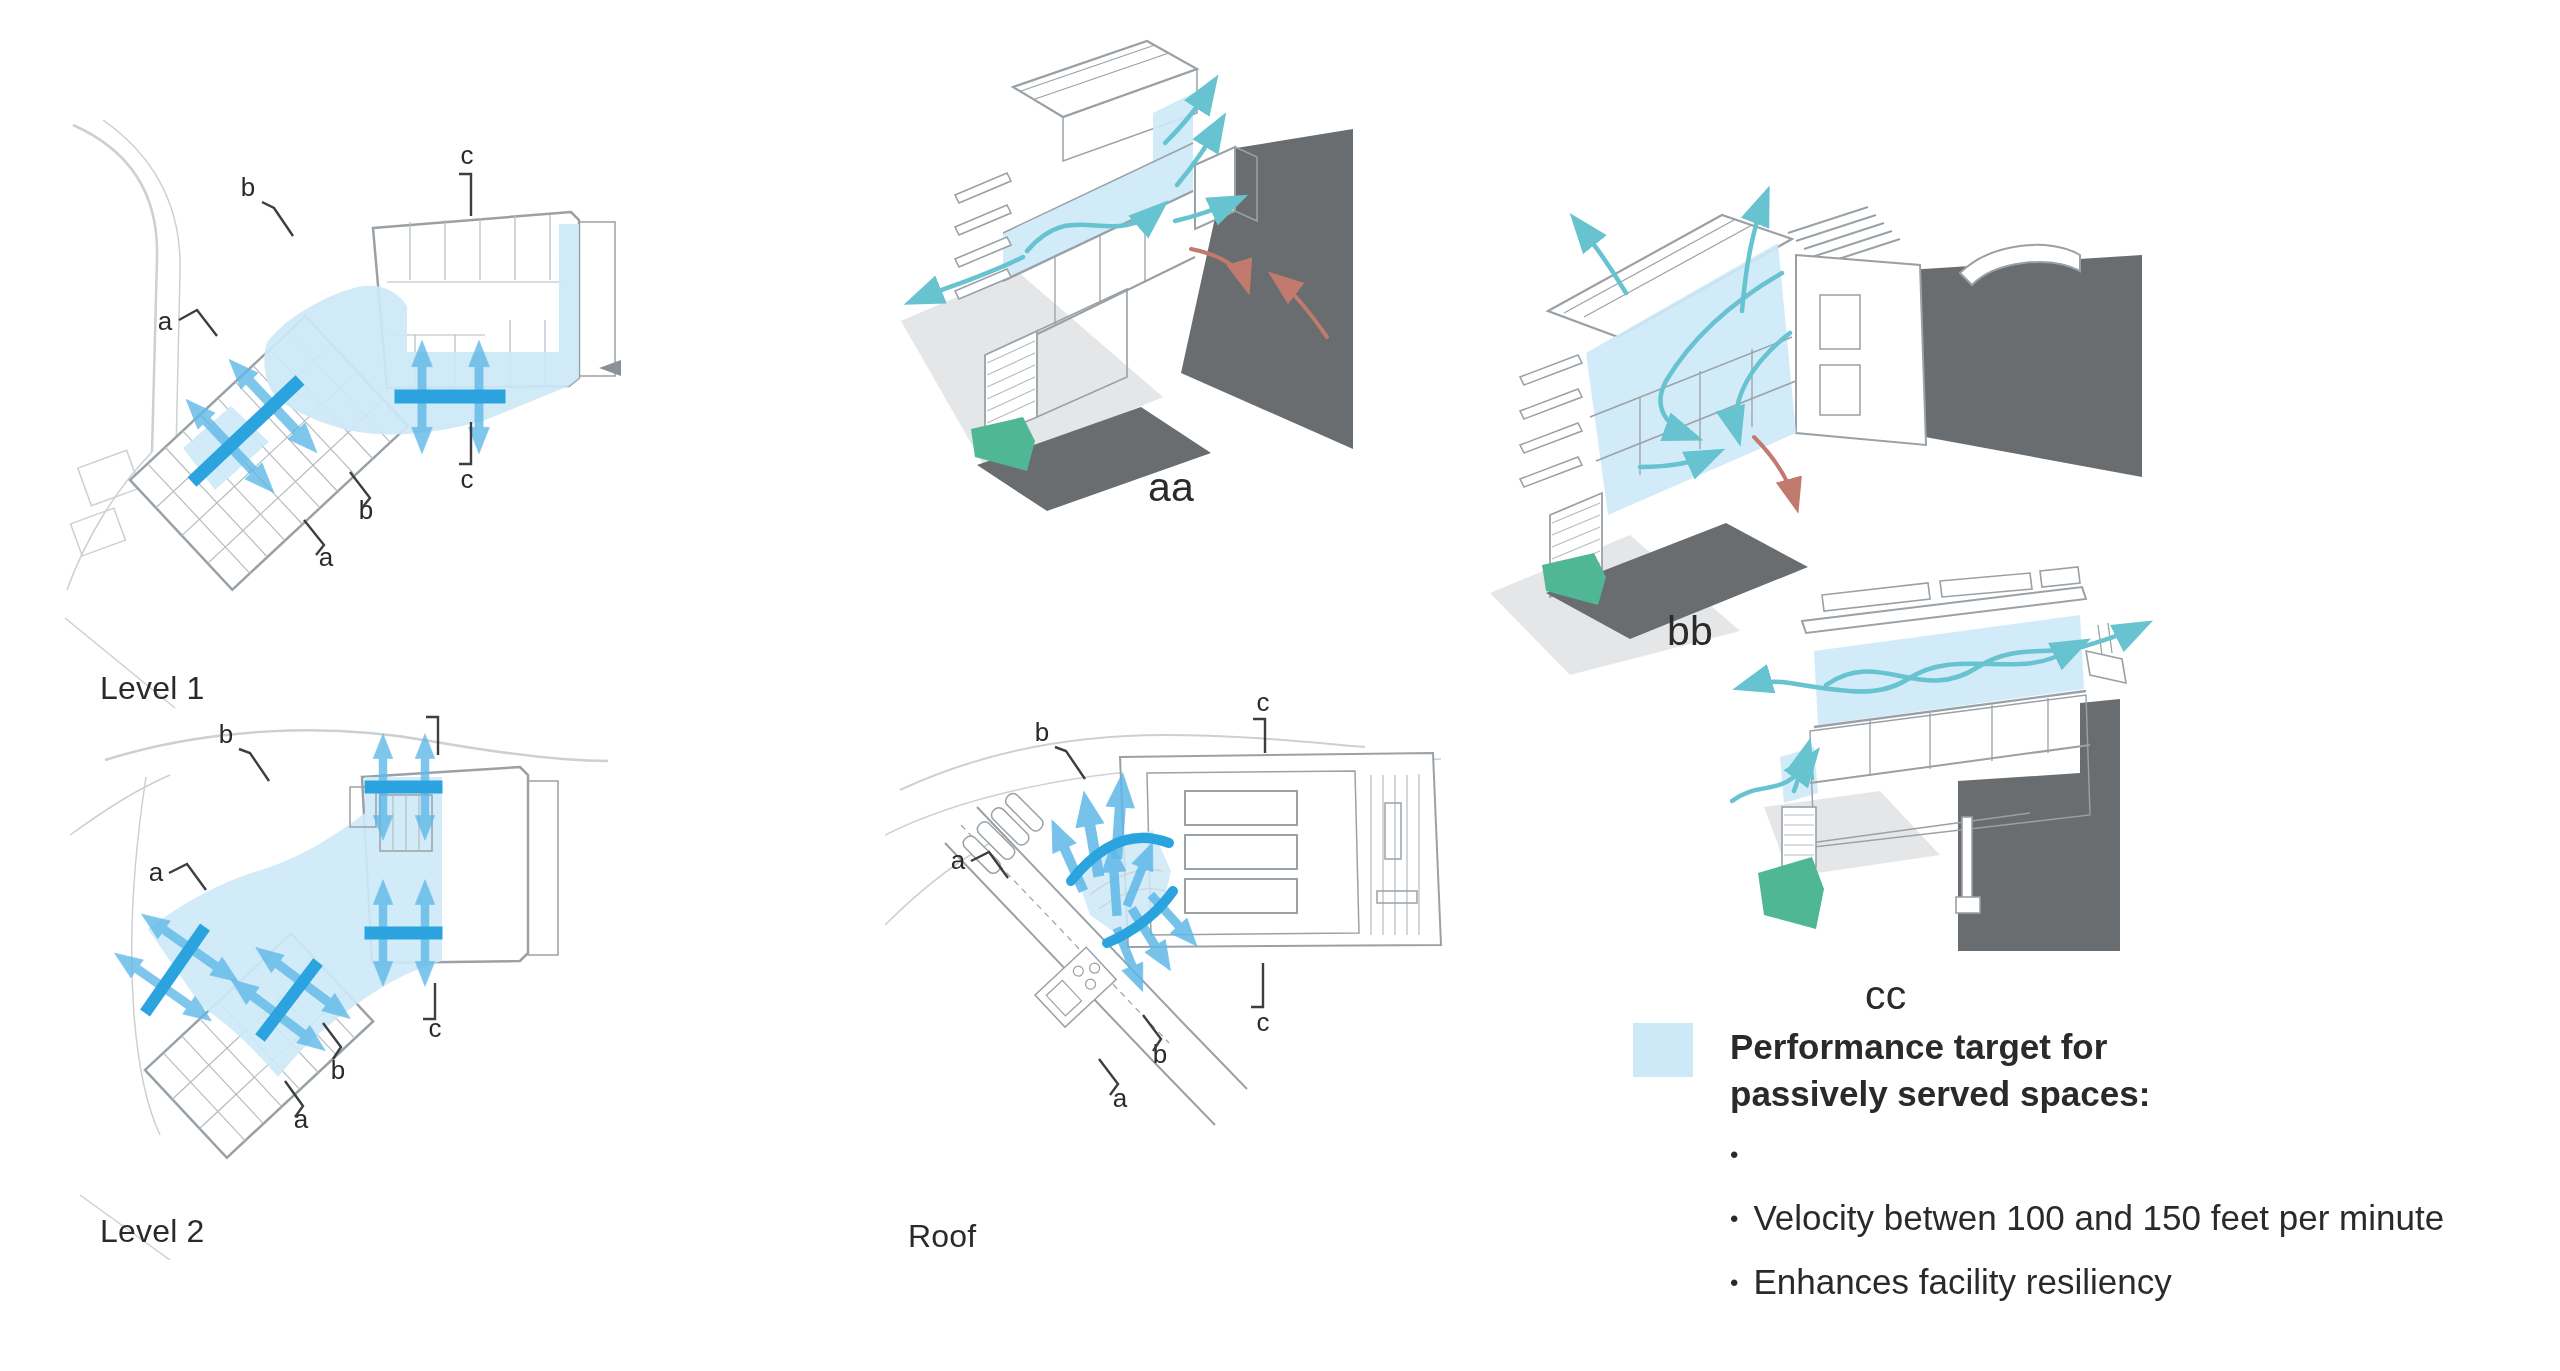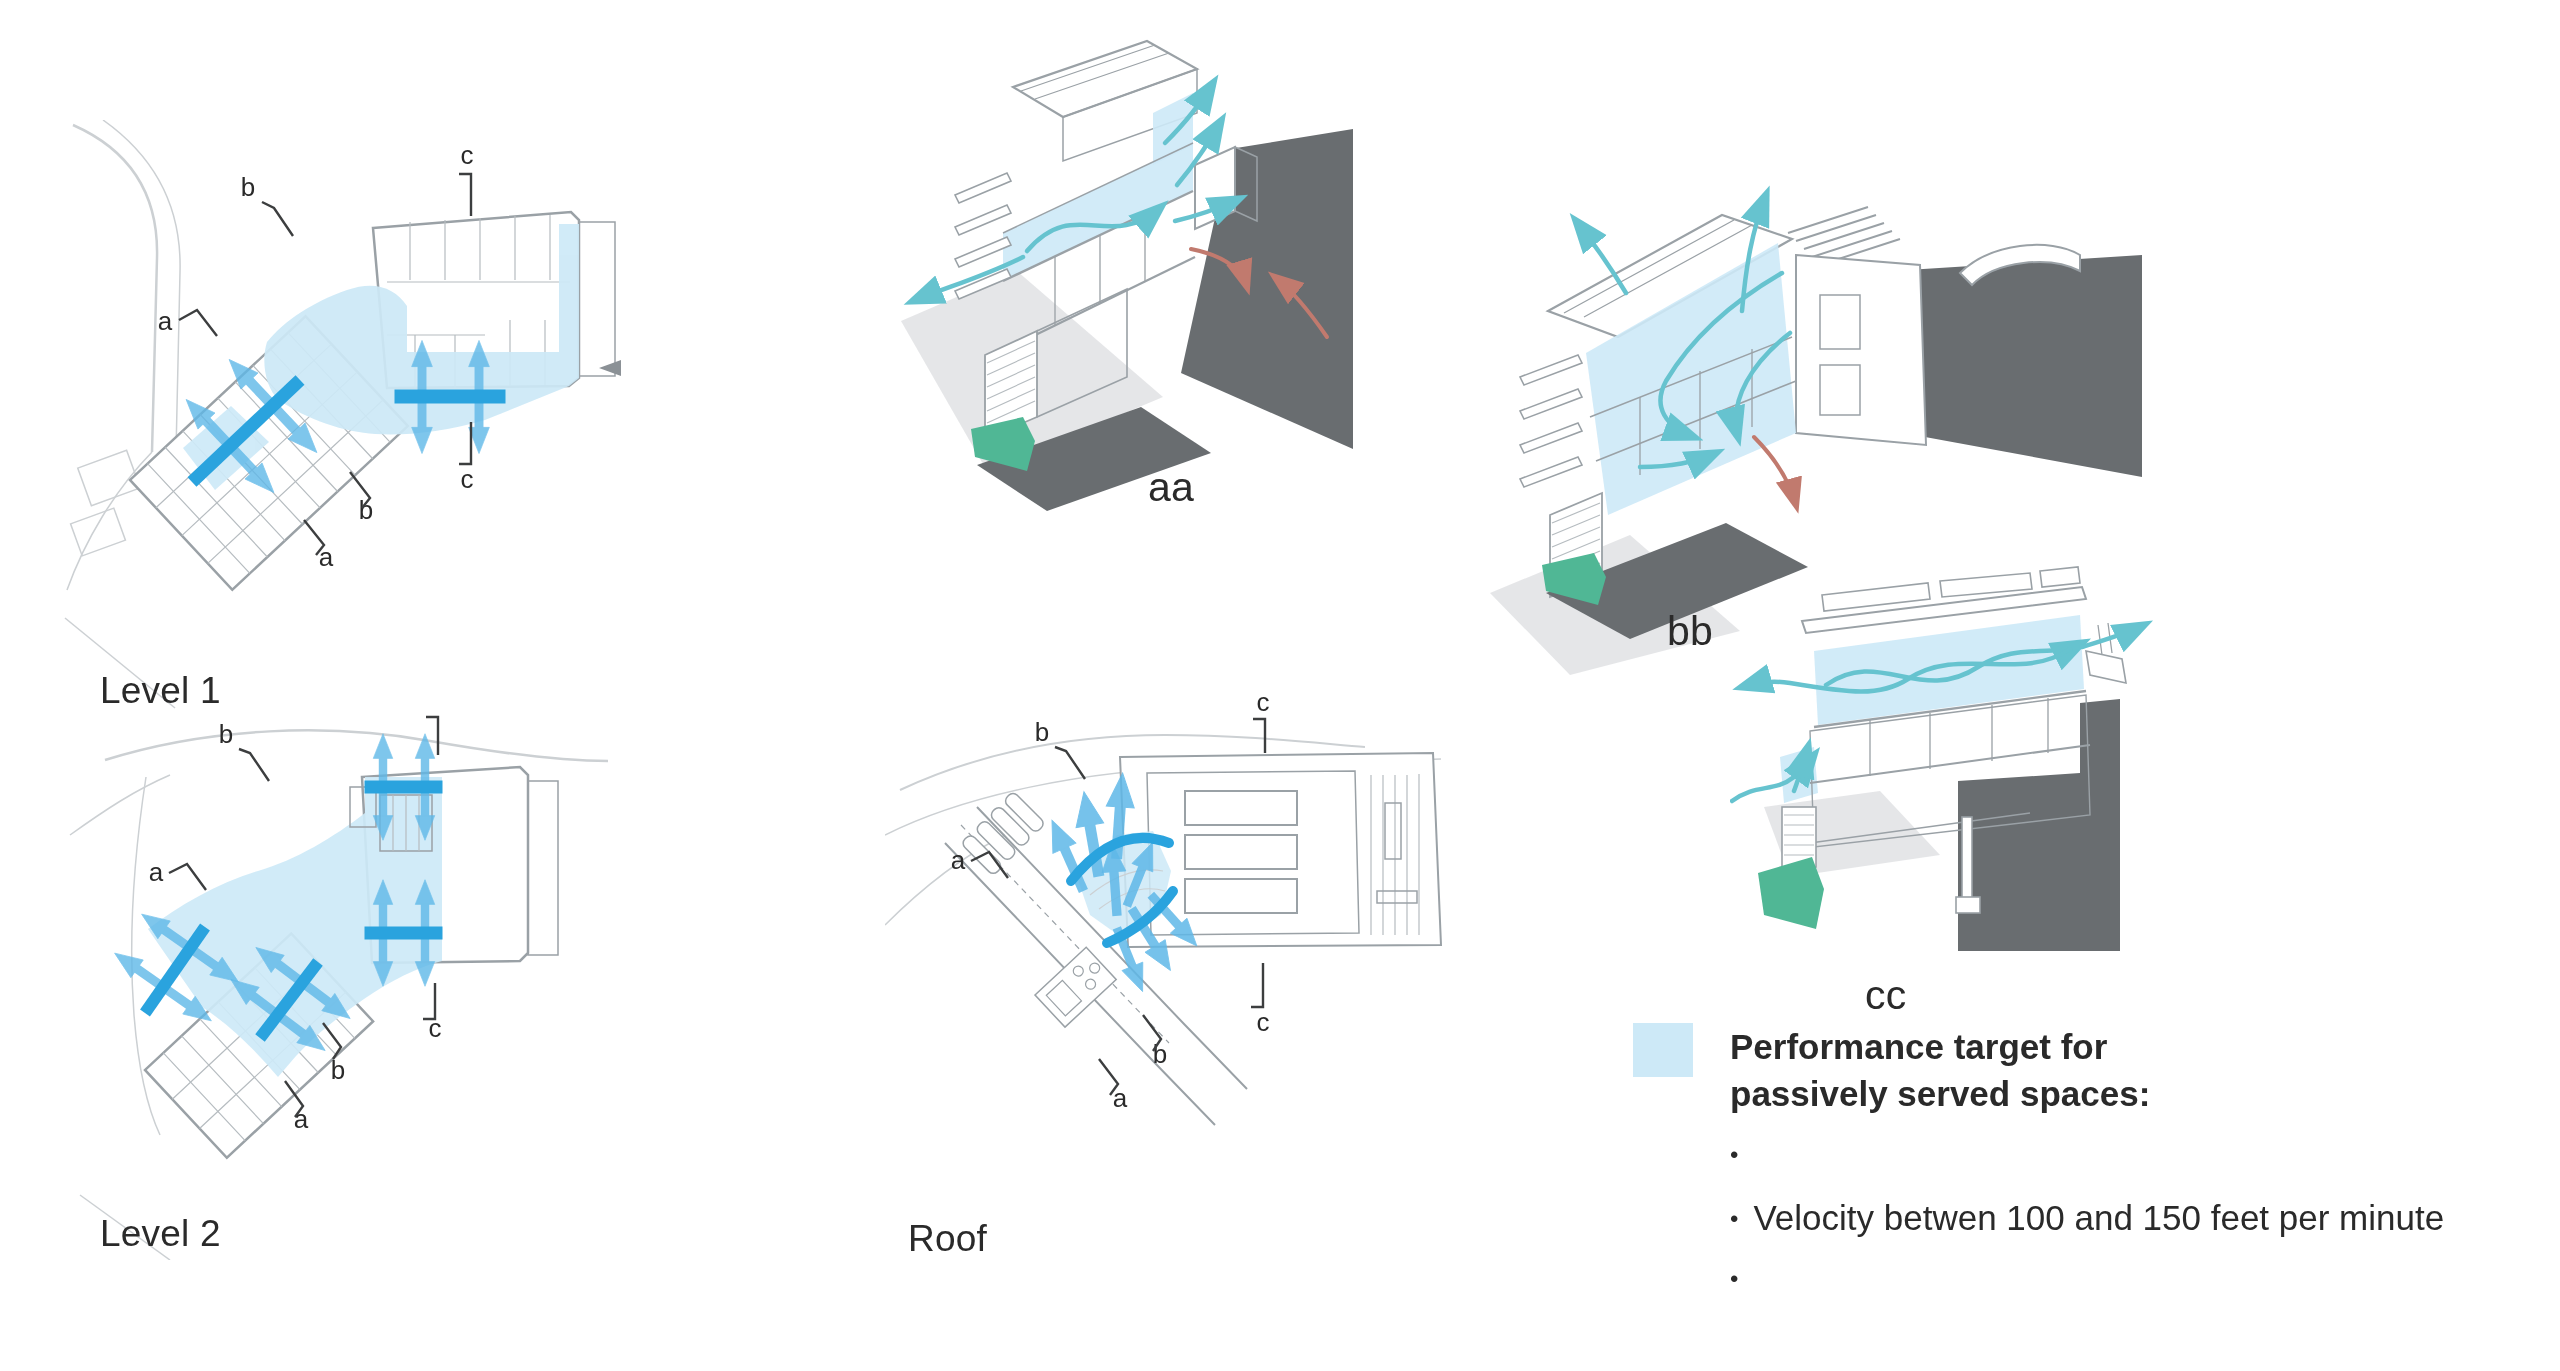--- a/index.html
+++ b/index.html
@@ -4,21 +4,21 @@
 <style>
   html,body{margin:0;padding:0;background:#ffffff;}
   body{
     width:2560px;height:1371px;position:relative;overflow:hidden;
     font-family:"Liberation Sans", sans-serif;color:var(--text,#2a2a2a);
   }
   .panel{position:absolute;}
   svg text{font-family:"Liberation Sans", sans-serif;fill:var(--text);}
   .marker-letter{font-size:26px;}
   .plan-label,.section-label{
-    position:absolute;font-size:37px;letter-spacing:0.2px;color:var(--text);
+    position:absolute;font-size:32px;letter-spacing:0.2px;color:var(--text);
   }
   .section-label{font-size:41px;margin-left:22px;}
   .legend{position:absolute;left:1633px;top:1023px;display:flex;align-items:flex-start;}
   .legend-swatch{width:60px;height:54px;background:var(--highlight);}
   .legend-text{margin-left:37px;width:830px;font-size:35px;line-height:47px;}
   .legend-title{font-weight:bold;}
   .legend-bullet{margin-top:22px;display:flex;align-items:baseline;line-height:38px;}
   .legend-bullet:first-of-type{margin-top:12px;}
   .legend-bullet .dot{font-size:24px;margin-right:15px;position:relative;top:-3px;}
   .sline{stroke:var(--plan-light);fill:none;}
@@ -384,15 +384,16 @@
     <div class="legend-title">passively served spaces:</div>
     <div class="legend-bullet">
       <span class="dot">•</span>
     </div>
     <div class="legend-bullet">
       <span class="dot">•</span>
       <span>Velocity betwen 100 and 150 feet per minute</span>
     </div>
     <div class="legend-bullet">
       <span class="dot">•</span>
+      <span>Enhances facility resiliency</span>
     </div>
   </div>
 </div>
 
 </body></html>

